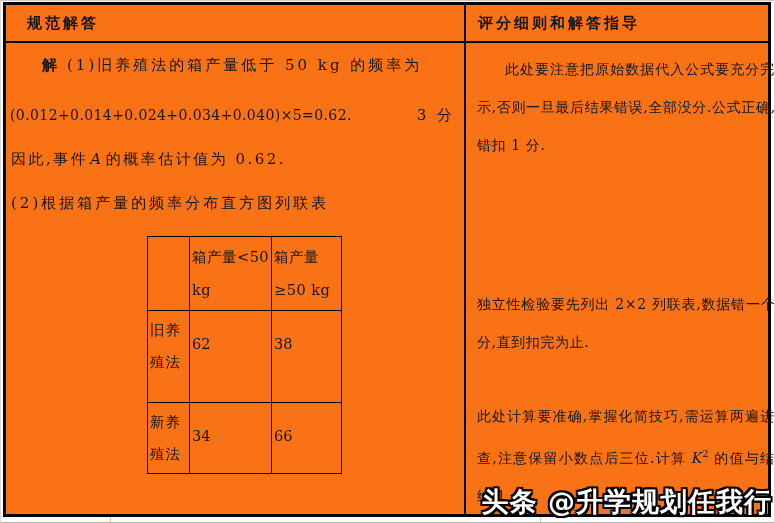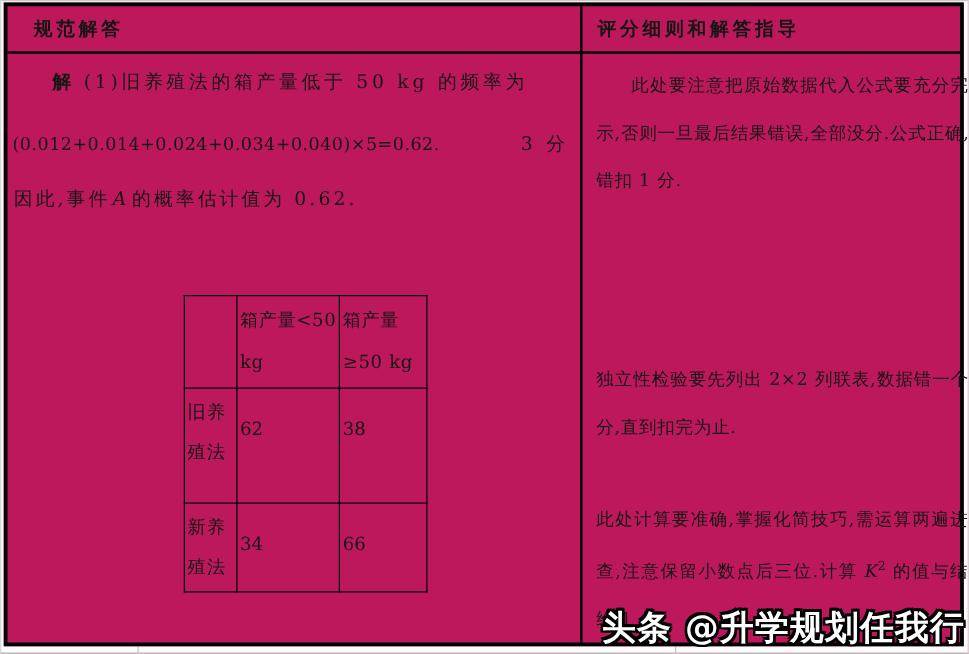--- a/index.html
+++ b/index.html
@@ -15,21 +15,21 @@
   .edge-top    { position:absolute; left:0; top:0; right:0; height:1px; background:#c9c9c9; }
   .edge-bottom { position:absolute; left:0; bottom:0; right:0; height:1px; background:#b2b2b2; }
   .edge-left   { position:absolute; left:0; top:0; bottom:0; width:1px; background:#d8d8d8; }
   .edge-right  { position:absolute; right:0; top:0; bottom:0; width:1px; background:#d8d8d8; }
   .tick { position:absolute; bottom:0; width:1px; height:6px; background:#c2c2c2; }
   .tick.t1 { left:110px; } .tick.t2 { left:540px; }
 
   
   .doc {
     position:absolute; left:3px; top:2px; right:4px; bottom:6px;
-    border:3px solid #000; background:#be185d;
+    border:3px solid #000; background:#f97316;
   }
   .hdr-sep { position:absolute; left:0; right:0; top:36px; height:2px; background:#000; }
   .col-div { position:absolute; top:0; bottom:0; left:458px; width:2px; background:#000; }
 
   .hdr { position:absolute; top:9px; font-weight:bold; font-size:15px; letter-spacing:3px; white-space:nowrap; }
   .hdr.h-left  { left:21px; }
   .hdr.h-right { left:472px; }
 
   
   .lline { position:absolute; font-size:15px; letter-spacing:3px; white-space:nowrap; }
@@ -103,20 +103,21 @@
 
   <div class="lline l1"><b>解</b><span>(1)旧养殖法的箱产量低于 50 kg 的频率为</span></div>
 
   <div class="frow">
     <span class="formula">(0.012+0.014+0.024+0.034+0.040)×5=0.62.</span>
     <span class="score">3 分</span>
   </div>
 
   <div class="lline l3"><span>因此,事件</span><span class="evt">A</span><span>的概率估计值为 0.62.</span></div>
 
+  <div class="lline l4">(2)根据箱产量的频率分布直方图列联表</div>
 
   <table class="ctable">
     <colgroup>
         <col style="width:42px">
         <col style="width:68px">
         <col style="width:70px">
       </colgroup>
     <tbody>
         <tr style="height:74px">
       <td class="c-corner"></td>

